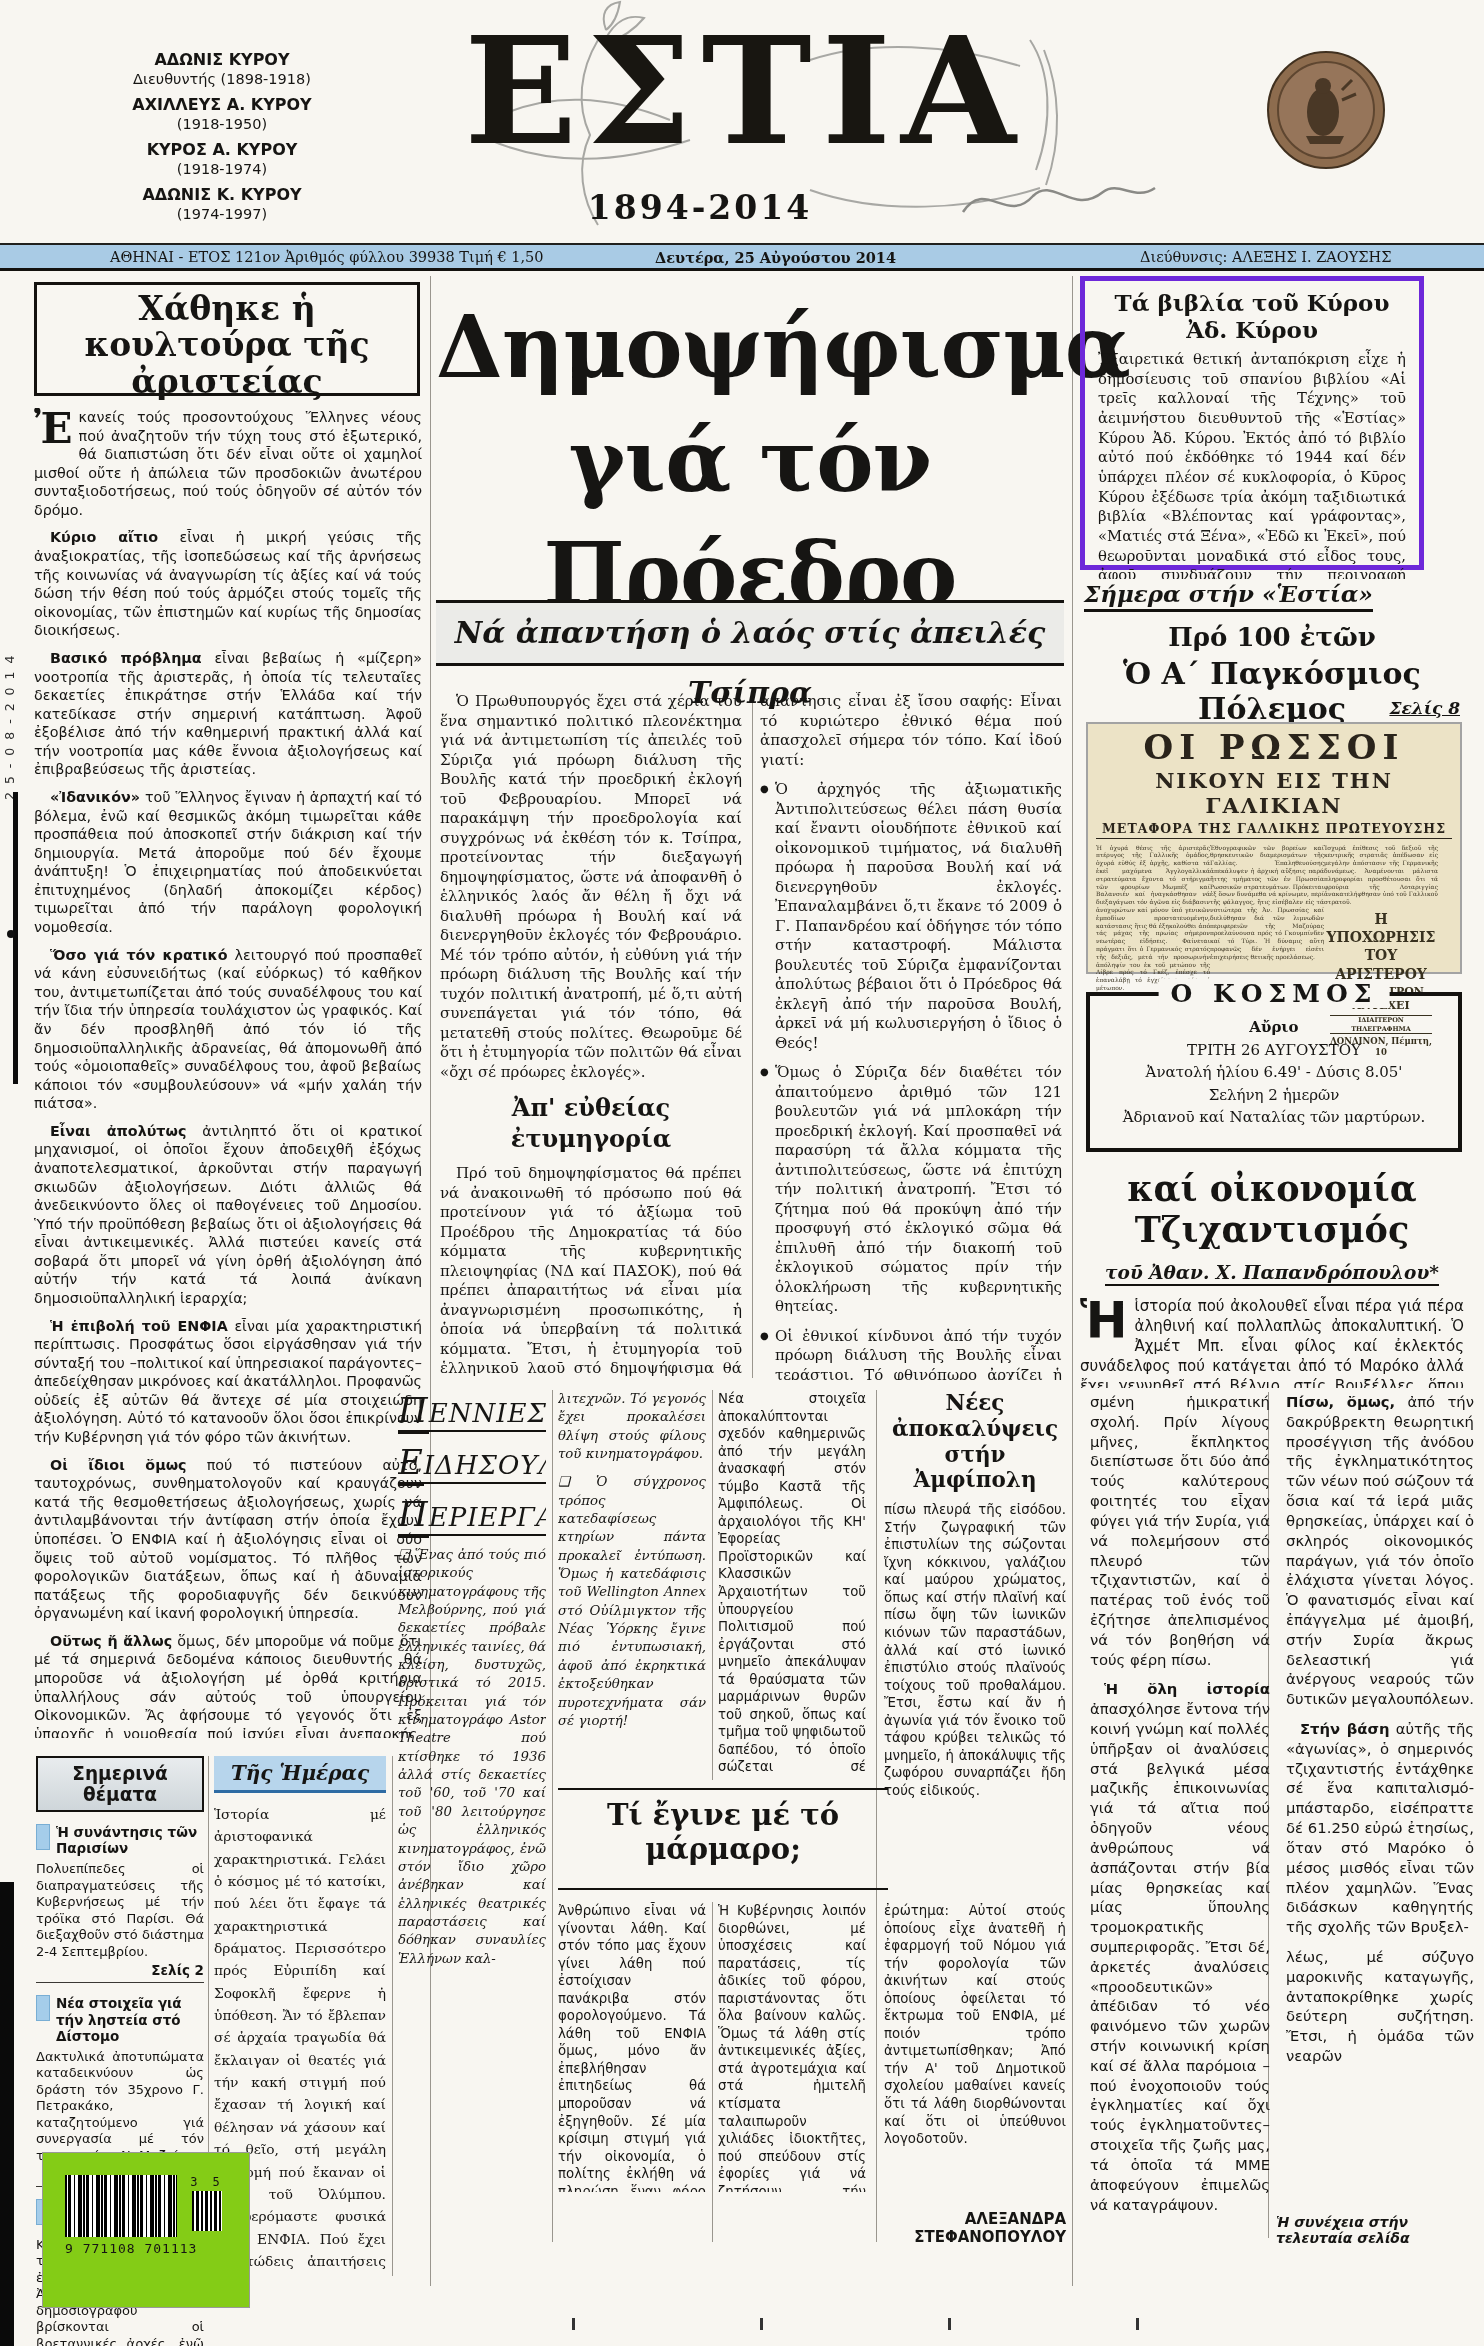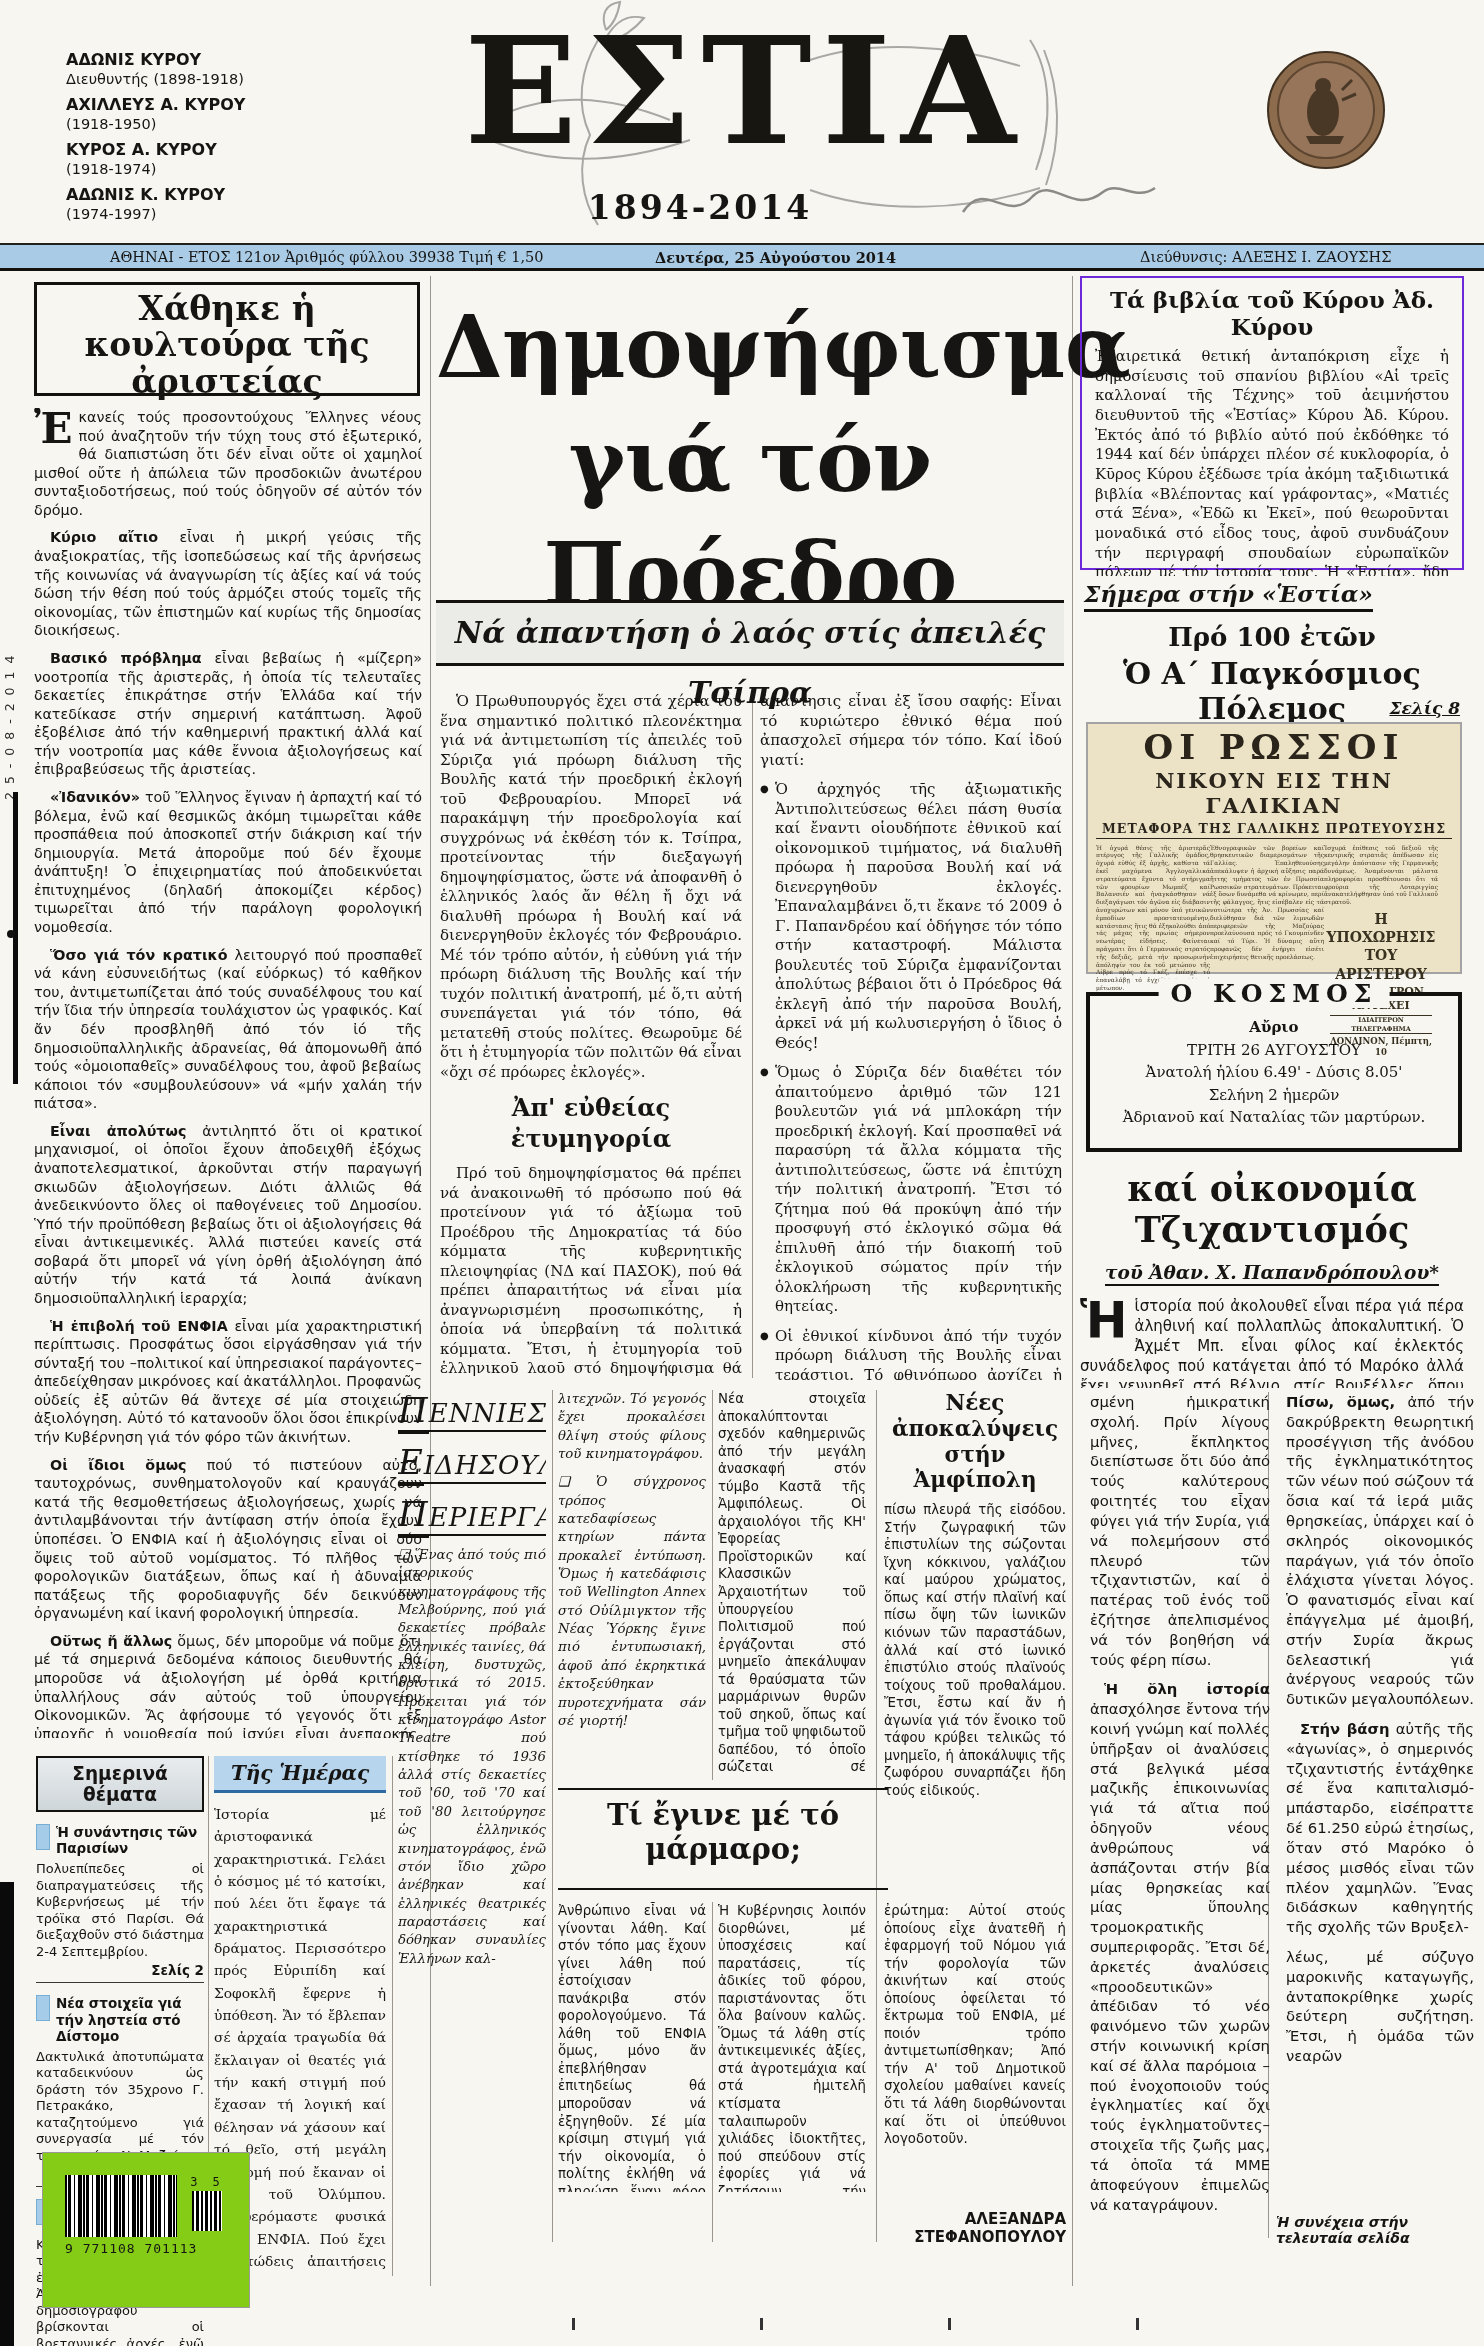--- a/index.html
+++ b/index.html
@@ -7,21 +7,21 @@
         font-family:"DejaVu Sans",sans-serif;color:#161513;}
   .abs{position:absolute;}
   .serif{font-family:"DejaVu Serif","Liberation Serif",serif;}
   .sans{font-family:"DejaVu Sans","Liberation Sans",sans-serif;}
   .just{text-align:justify;}
   .clip{overflow:hidden;}
   .vrule{position:absolute;width:1px;background:#9a968e;}
   .hrule{position:absolute;height:2px;background:#14120f;}
 
   
-  #founders{left:66px;top:50px;width:340px;text-align:left;line-height:1.25;}
+  #founders{left:52px;top:50px;width:340px;text-align:center;line-height:1.25;}
   #founders .fname{font-weight:bold;font-size:16px;}
   #founders .fyears{font-size:14.5px;margin-bottom:7px;}
   #logo{left:420px;top:6px;width:650px;text-align:center;font-weight:bold;font-size:148px;
         letter-spacing:10px;line-height:1.15;color:#181611;}
   #anniv{left:420px;top:188px;width:560px;text-align:center;font-weight:bold;font-size:33px;letter-spacing:3px;}
   #dateline{left:0;top:243px;width:1484px;height:28px;background:#a9cbe5;
             border-top:2px solid #20201d;border-bottom:3px solid #14120f;box-sizing:border-box;}
   #dateline span{position:absolute;top:4px;font-size:14.5px;white-space:nowrap;font-family:"DejaVu Serif",serif;}
 
   
@@ -41,21 +41,21 @@
   #msub div{font-style:italic;font-weight:bold;font-size:30px;line-height:60px;}
   .mcol{font-size:15px;line-height:1.30;height:688px;}
   .mcol p{margin:0 0 10px 0;text-indent:16px;}
   #mc1{left:440px;top:692px;width:302px;}
   #mc2{left:760px;top:692px;width:302px;}
   .crosshead{text-align:center;font-weight:bold;font-size:24px;margin:8px 0 10px 0;}
   .bl{position:relative;padding-left:15px;text-indent:0 !important;}
   .bl::before{content:"●";position:absolute;left:0;top:2px;font-size:10px;}
 
   
-  #books{left:1080px;top:276px;width:384px;height:294px;border:2px solid #6d28d9;box-sizing:border-box;padding:8px 13px;}
+  #books{left:1080px;top:276px;width:344px;height:294px;border:5px solid #6d28d9;box-sizing:border-box;padding:8px 13px;}
   #books-title{text-align:center;font-weight:bold;font-size:23px;margin-bottom:6px;}
   #books-body{font-size:14.8px;line-height:1.33;}
   #simera{left:1084px;top:580px;font-style:italic;font-weight:bold;font-size:23px;
           border-bottom:3px solid #14120f;padding-bottom:2px;}
   #cent1{left:1080px;top:622px;width:384px;text-align:center;font-weight:bold;font-size:26px;}
   #cent2{left:1080px;top:656px;width:384px;text-align:center;font-weight:bold;font-size:30px;}
   #centpage{left:1300px;top:698px;width:160px;text-align:right;font-style:italic;font-weight:bold;font-size:17px;
             text-decoration:underline;}
   #clip{left:1086px;top:722px;width:376px;height:252px;border:2px solid #a3a3a3;background:#ece3c6;
         box-sizing:border-box;padding:6px 8px;color:#2a241b;}

